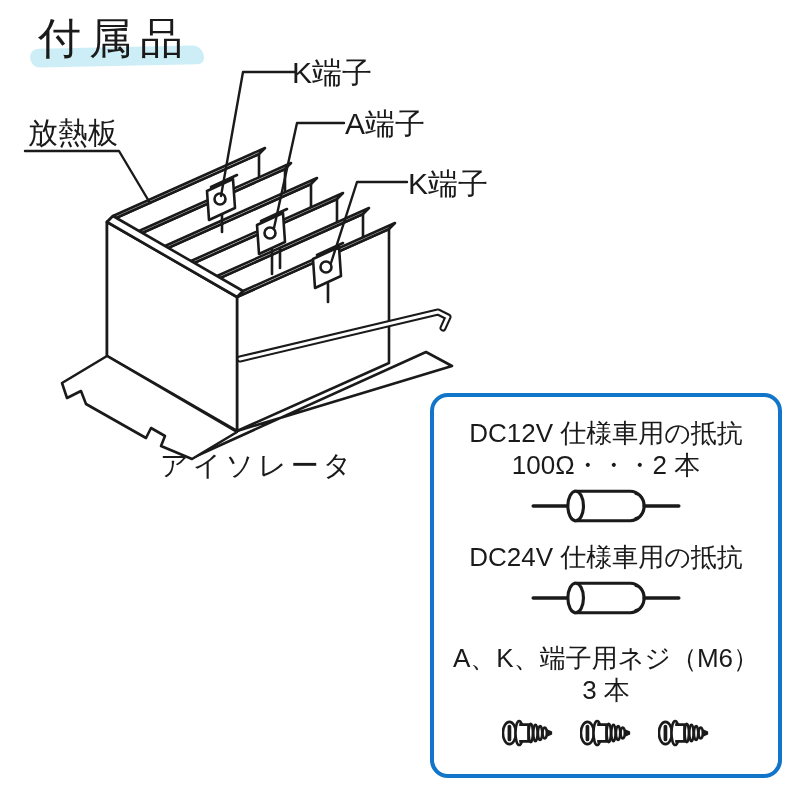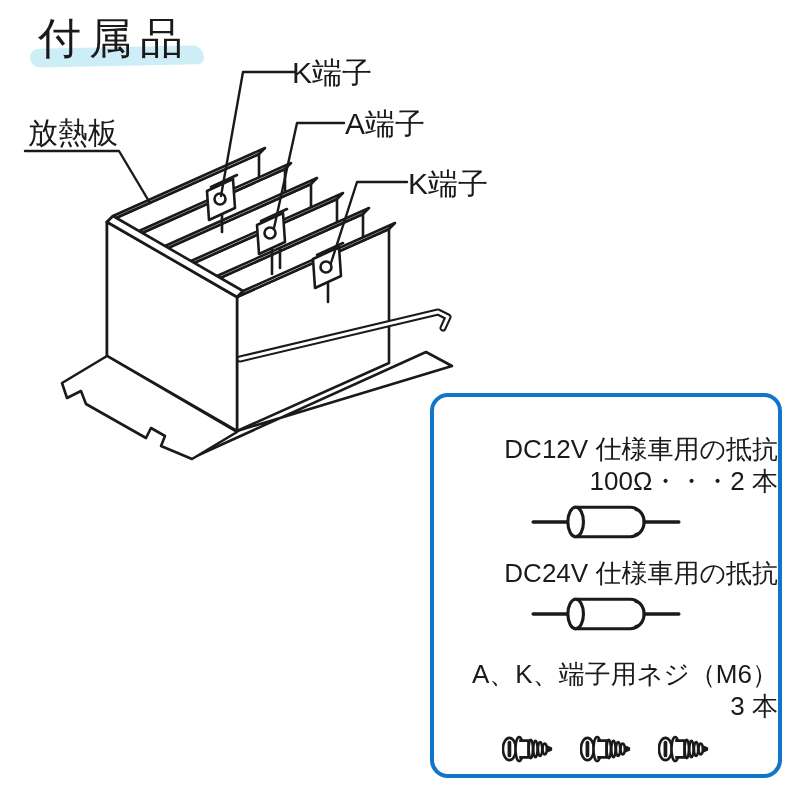--- a/index.html
+++ b/index.html
@@ -27,21 +27,21 @@
   .lbl-hs{left:28px;top:117px;}
   .caption{
     position:absolute;left:160px;top:447px;font-size:28px;letter-spacing:4px;
     white-space:nowrap;z-index:3;
   }
   .iso-svg{position:absolute;left:0;top:0;z-index:2;}
   
   .acc-box{
     position:absolute;left:430px;top:393px;width:352px;height:385px;
     box-sizing:border-box;border:4px solid #1175c9;border-radius:18px;
-    background:#ffffff;z-index:2;padding-top:36px;text-align:right;
+    background:#ffffff;z-index:2;padding-top:20px;text-align:center;
   }
   .acc-line1{font-size:26px;line-height:32px;white-space:nowrap;}
   .acc-line2{font-size:26px;line-height:32px;white-space:nowrap;}
   .acc-icon{display:block;margin:5px auto 0 auto;}
   .acc-item2{margin-top:15px;}
   .acc-item3{margin-top:24px;}
   .screw-row{
     margin-top:10px;display:flex;justify-content:center;align-items:center;gap:26px;
   }
 </style>
@@ -114,20 +114,21 @@
         <path d="M407,182 L357,182 L331,263"></path>
         <path d="M25,151 L119,151 L150,203"></path>
       </g>
     </g>
   </svg>
 
   <div class="dlabel lbl-k1">K端子</div>
   <div class="dlabel lbl-a">A端子</div>
   <div class="dlabel lbl-k2">K端子</div>
   <div class="dlabel lbl-hs">放熱板</div>
+  <div class="caption">アイソレータ</div>
 
   <div class="acc-box" style="border-color: rgb(17, 117, 201);">
 
     <div>
       <div class="acc-line1">DC12V 仕様車用の抵抗</div>
       <div class="acc-line2">100Ω・・・2 本</div>
       <svg class="acc-icon" width="156" height="40" viewBox="0 0 180 46">
         <g stroke="#1a1a1a" fill="#ffffff" stroke-linecap="round">
           <path d="M6,23 H46" stroke-width="4" fill="none"></path>
           <path d="M55,6 L118,6 A16,17 0 0 1 118,40 L55,40 Z" stroke-width="3.6"></path>

